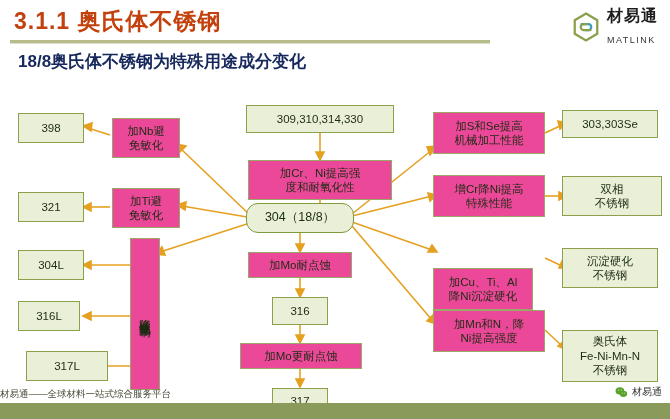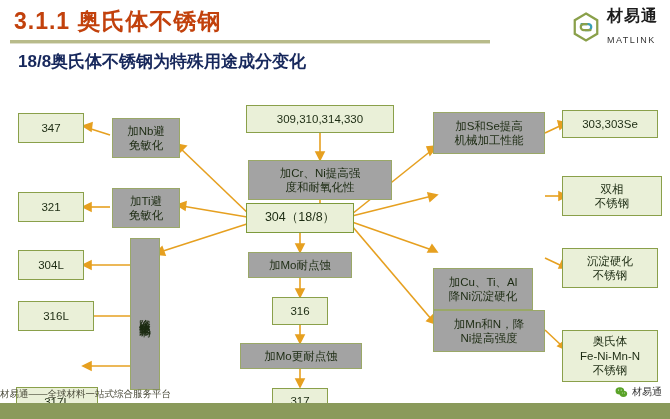--- a/index.html
+++ b/index.html
@@ -51,21 +51,21 @@
     border:1px solid #8aa04a;
     background:#eaf0d8;
     color:#1c2b12;
     font-size:11.5px;
     line-height:1.25;
     display:flex; align-items:center; justify-content:center;
     text-align:center;
     padding:2px 3px;
     white-space:pre-line;
   }
-  .node.white { background:#a3a3a3; border-color:#9aa867; }
+  .node.white { background:#ec4899; border-color:#9aa867; }
   .node.center {
     background:#eaf0d8; border-color:#7d9a3c; font-size:12.5px;
   }
   .node.vert {
     writing-mode:vertical-rl; text-orientation:upright;
     letter-spacing:1px; line-height:1.05;
   }
   svg.lines { position:absolute; left:0; top:0; width:670px; height:419px; pointer-events:none; }
 
   
@@ -159,43 +159,45 @@
       <line x1="545" y1="258" x2="562" y2="266"></line>
       <polygon points="567,268 559,268 562,261" fill="#e6a020"></polygon>
 
       <line x1="352" y1="226" x2="432" y2="320"></line>
       <polygon points="436,324 427,321 433,315" fill="#e6a020"></polygon>
       <line x1="545" y1="330" x2="562" y2="346"></line>
       <polygon points="567,350 558,346 564,341" fill="#e6a020"></polygon>
     </g>
   </svg>
 
-  <div class="node" style="left:18px;  top:113px; width:66px; height:30px;">347</div>
+  <div class="node" style="left:18px;  top:113px; width:66px; height:30px;">398</div>
   <div class="node" style="left:18px;  top:192px; width:66px; height:30px;">321</div>
   <div class="node" style="left:18px;  top:250px; width:66px; height:30px;">304L</div>
-  <div class="node" style="left:18px;  top:301px; width:76px; height:30px;">316L</div>
-  <div class="node" style="left:16px;  top:351px; width:82px; height:30px;margin-top:36px;">317L</div>
+  <div class="node" style="left:18px;  top:301px; width:62px; height:30px;">316L</div>
+  <div class="node" style="left:26px;  top:351px; width:82px; height:30px;">317L</div>
 
   <div class="node white" style="left:112px; top:118px; width:68px; height:40px;">加Nb避
 免敏化</div>
   <div class="node white" style="left:112px; top:188px; width:68px; height:40px;">加Ti避
 免敏化</div>
   <div class="node white vert" style="left:130px; top:238px; width:30px; height:152px; font-size:11.5px;">降碳避免敏化影响</div>
 
   <div class="node" style="left:246px; top:105px; width:148px; height:28px;">309,310,314,330</div>
   <div class="node white" style="left:248px; top:160px; width:144px; height:40px;">加Cr、Ni提高强
 度和耐氧化性</div>
-  <div class="node center" style="left:246px; top:203px; width:108px; height:30px;">304（18/8）</div>
+  <div class="node center" style="left:246px; top:203px; width:108px; height:30px;border-radius:12px;">304（18/8）</div>
   <div class="node white" style="left:248px; top:252px; width:104px; height:26px;">加Mo耐点蚀</div>
   <div class="node" style="left:272px; top:297px; width:56px; height:28px;">316</div>
   <div class="node white" style="left:240px; top:343px; width:122px; height:26px;">加Mo更耐点蚀</div>
   <div class="node" style="left:272px; top:388px; width:56px; height:26px;">317</div>
 
   <div class="node white" style="left:433px; top:112px; width:112px; height:42px;">加S和Se提高
 机械加工性能</div>
+  <div class="node white" style="left:433px; top:175px; width:112px; height:42px;">增Cr降Ni提高
+特殊性能</div>
   <div class="node white" style="left:433px; top:228px; width:100px; height:42px;margin-top:40px;">加Cu、Ti、Al
 降Ni沉淀硬化</div>
   <div class="node white" style="left:433px; top:310px; width:112px; height:42px;">加Mn和N，降
 Ni提高强度</div>
 
   <div class="node" style="left:562px; top:110px; width:96px; height:28px;">303,303Se</div>
   <div class="node" style="left:562px; top:176px; width:100px; height:40px;">双相
 不锈钢</div>
   <div class="node" style="left:562px; top:248px; width:96px; height:40px;">沉淀硬化
 不锈钢</div>

